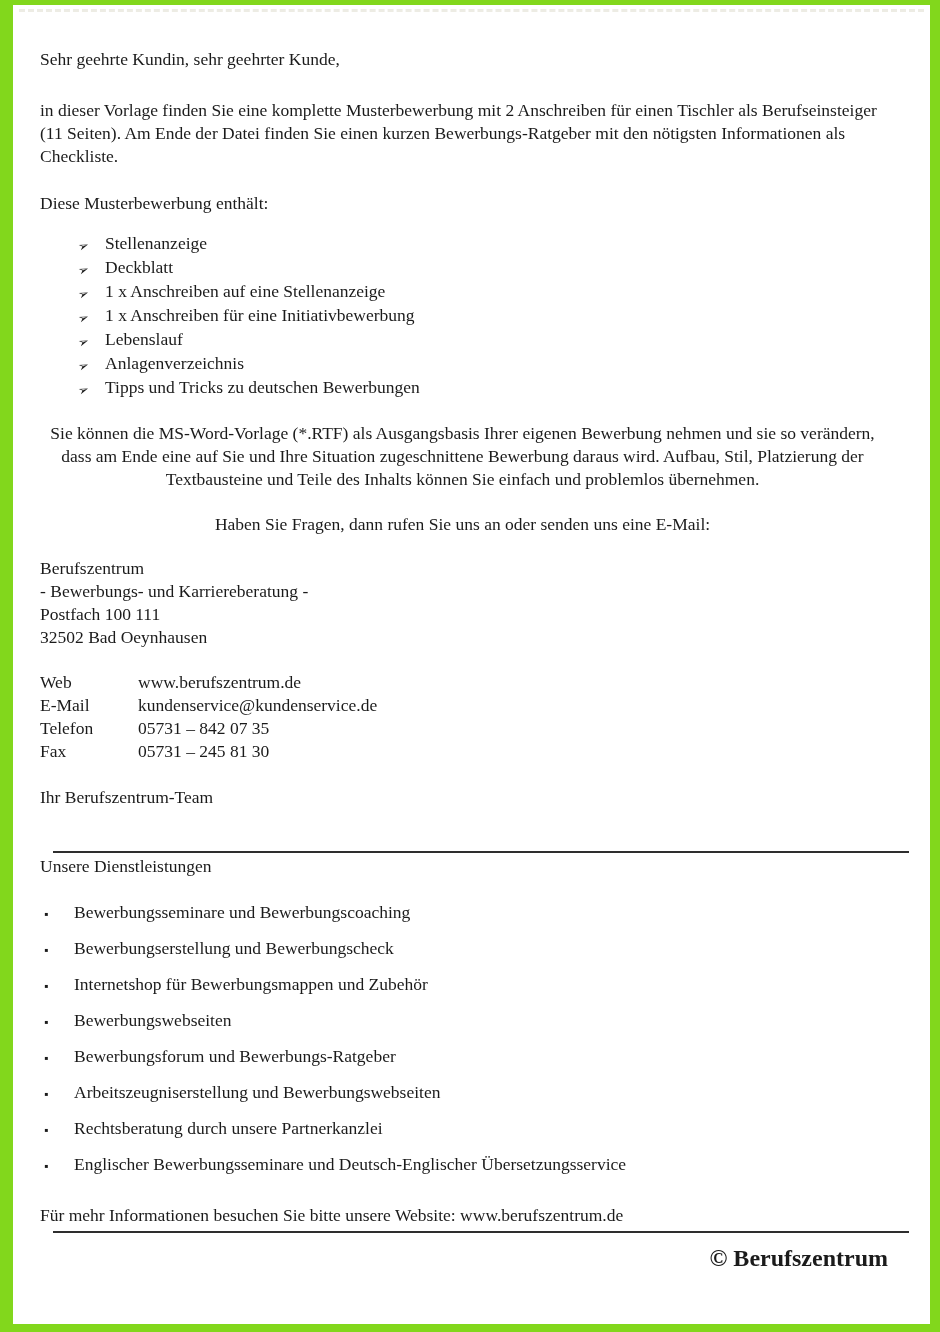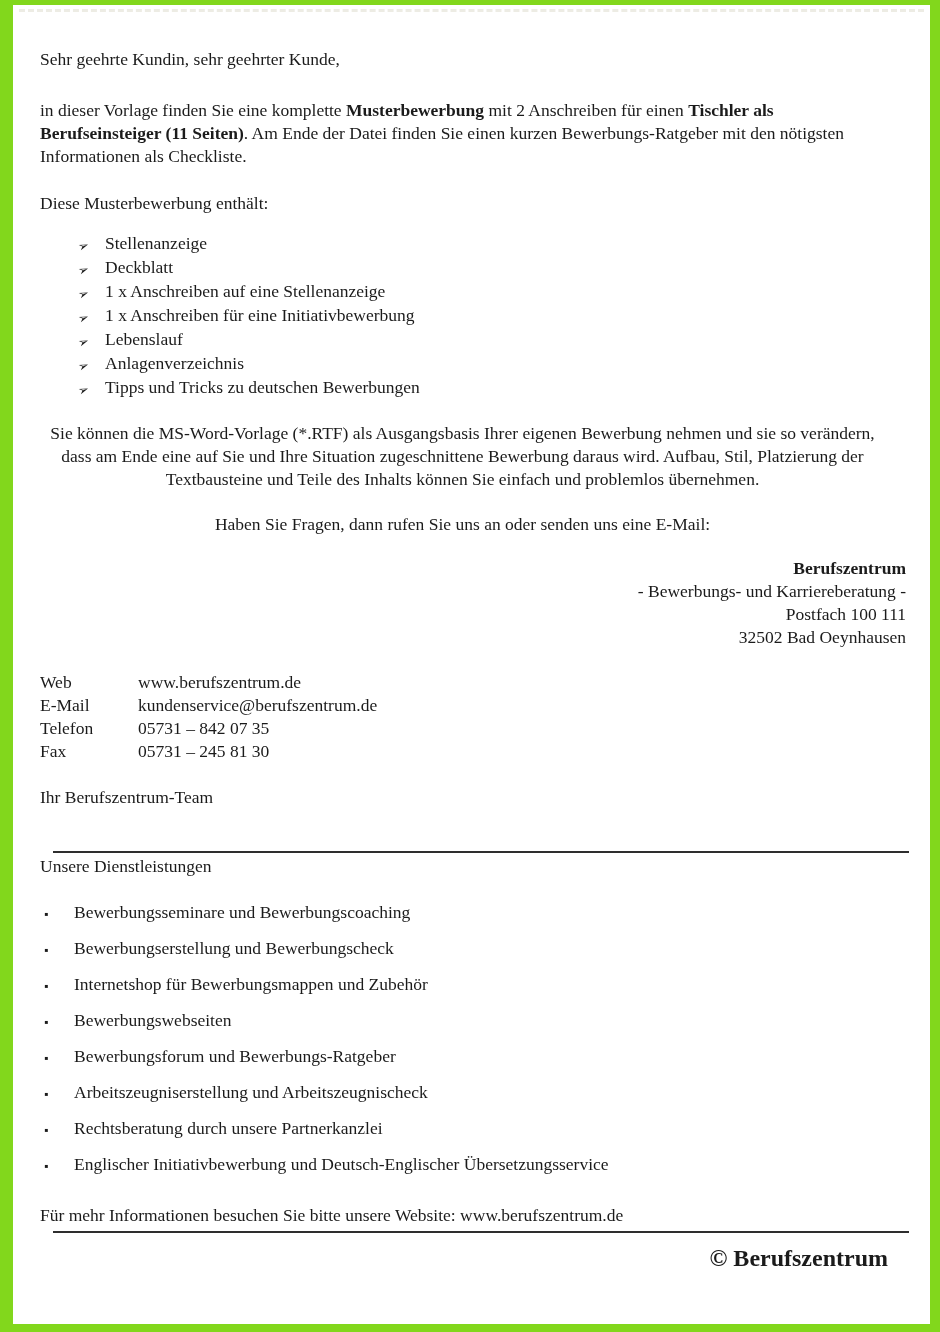--- a/index.html
+++ b/index.html
@@ -30,42 +30,42 @@
     top: 4px; left: 6px; right: 6px;
     border-top: 3px dashed #edece4;
   }
   p { margin: 0; }
   .m21 { margin-top: 21px; }
   .m22 { margin-top: 22px; text-align: center; }
   .m23 { margin-top: 23px; }
   .m24 { margin-top: 24px; }
   .m26 { margin-top: 26px; }
   .m28 { margin-top: 28px; }
-  b, .bold { font-weight: bold; }
+  b, .bold { font-weight: normal; }
   .para { max-width: 845px; }
 
   ul.contents {
     list-style: none;
     margin: 17px 0 0 0;
     padding: 0 0 0 38px;
   }
   ul.contents li {
     display: flex;
     align-items: baseline;
     min-height: 23px;
   }
   ul.contents .abullet {
     width: 27px;
     flex: 0 0 27px;
     font-size: 13px;
     display: inline-block;
     transform: rotate(-22deg) translateY(-2px);
   }
 
-  .company-block p { margin: 0; text-align: right; }
+  .company-block p { margin: 0; }
 
   .contact-table { margin-top: 22px; }
   .contact-row { display: flex; min-height: 23px; }
   .contact-row .clabel { width: 98px; flex: 0 0 98px; }
 
   .rule {
     border: none;
     border-top: 2px solid #2e2e2e;
     width: 856px;
     margin: 42px 0 0 13px;
@@ -158,21 +158,21 @@
       <p>32502 Bad Oeynhausen</p>
     </div>
 
     <div class="contact-table">
       <div class="contact-row">
         <span class="clabel">Web</span>
         <span>www.berufszentrum.de</span>
       </div>
       <div class="contact-row">
         <span class="clabel">E-Mail</span>
-        <span>kundenservice@berufszentrum.de</span>
+        <span>kundenservice@kundenservice.de</span>
       </div>
       <div class="contact-row">
         <span class="clabel">Telefon</span>
         <span>05731 – 842 07 35</span>
       </div>
       <div class="contact-row">
         <span class="clabel">Fax</span>
         <span>05731 – 245 81 30</span>
       </div>
     </div>
@@ -200,29 +200,29 @@
       <li>
           <span class="sbullet">▪</span>
           <span>Bewerbungswebseiten</span>
         </li>
       <li>
           <span class="sbullet">▪</span>
           <span>Bewerbungsforum und Bewerbungs-Ratgeber</span>
         </li>
       <li>
           <span class="sbullet">▪</span>
-          <span>Arbeitszeugniserstellung und Arbeitszeugnischeck</span>
+          <span>Arbeitszeugniserstellung und Bewerbungswebseiten</span>
         </li>
       <li>
           <span class="sbullet">▪</span>
           <span>Rechtsberatung durch unsere Partnerkanzlei</span>
         </li>
       <li>
           <span class="sbullet">▪</span>
-          <span>Englischer Initiativbewerbung und Deutsch-Englischer Übersetzungsservice</span>
+          <span>Englischer Bewerbungsseminare und Deutsch-Englischer Übersetzungsservice</span>
         </li>
     </ul>
 
     <p class="para m26">Für mehr Informationen besuchen Sie bitte unsere Website: www.berufszentrum.de</p>
 
     <hr class="rule2">
 
     <p class="copyright">© Berufszentrum</p>
 
   </div>

